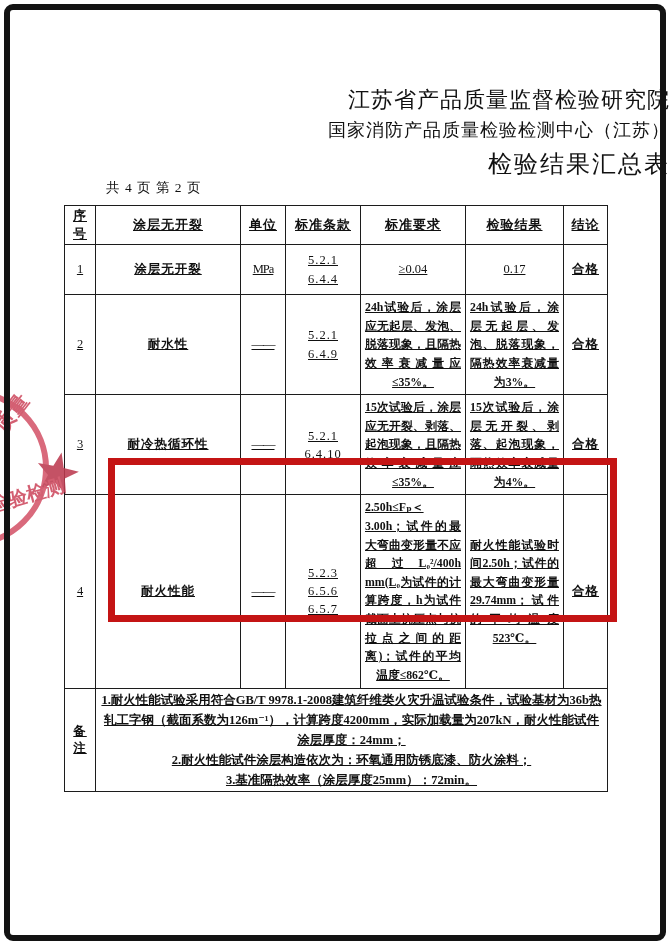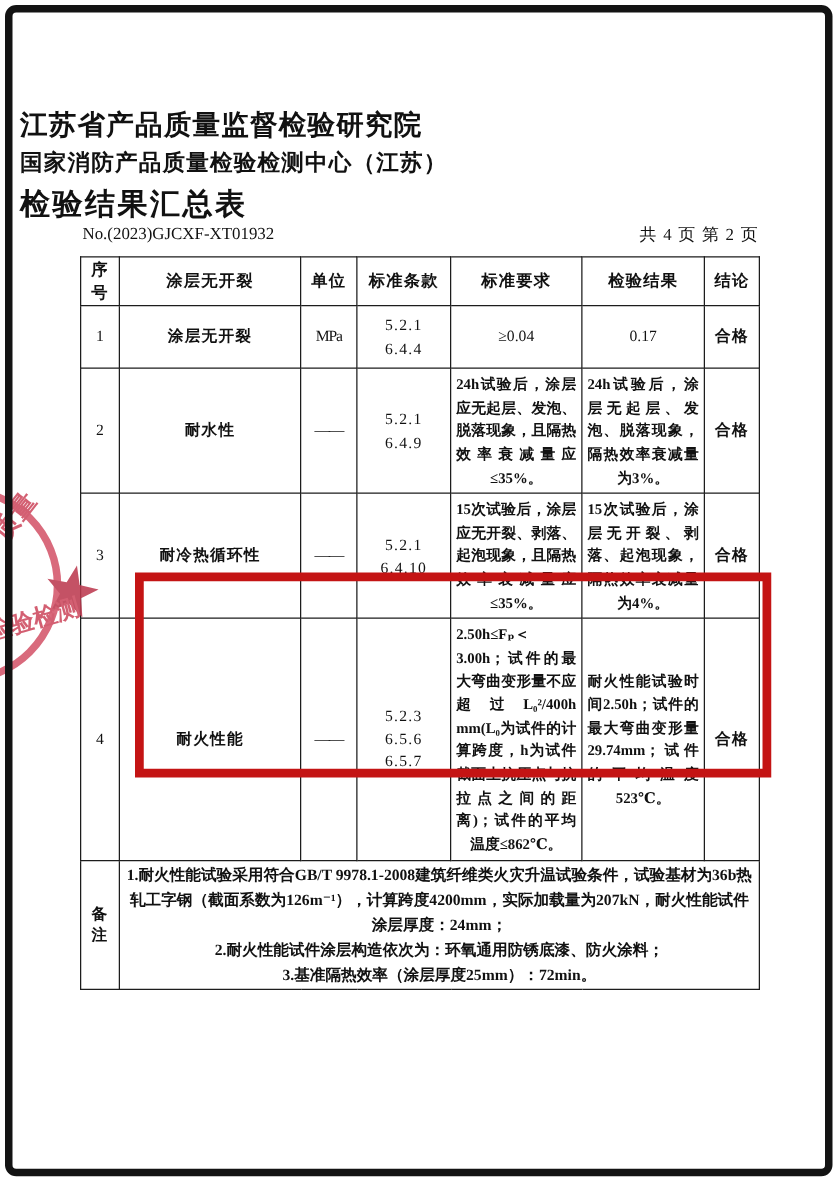--- a/index.html
+++ b/index.html
@@ -14,35 +14,35 @@
   .page-border{
     position:absolute;
     left:4px;top:4px;right:4px;bottom:4px;
     border:6px solid #131313;
     border-radius:9px;
     pointer-events:none;
     z-index:5;
   }
   .titles{
     position:absolute;top:84px;left:16px;right:0;
-    text-align:left;font-weight:bold;z-index:2;
+    text-align:right;font-weight:normal;z-index:2;
   }
   .t-line1{font-size:22px;line-height:31px;letter-spacing:1px;}
   .t-line2{font-size:18px;line-height:31px;letter-spacing:1px;}
   .t-doc{font-size:24px;line-height:30px;margin-top:3px;letter-spacing:2px;}
   .meta{
     position:absolute;top:179px;left:66px;width:541px;
     display:flex;justify-content:space-between;
     font-size:13.5px;z-index:2;
   }
   .meta .pageinfo{letter-spacing:1px;margin-left:40px;}
   table.results{
     position:absolute;top:205px;left:64px;
     width:543px;border-collapse:collapse;table-layout:fixed;
-    z-index:2;background:transparent;
+    z-index:2;background:transparent;text-decoration:underline;
   }
   table.results th,table.results td{
     border:1.5px solid #1c1c1c;
     padding:1px 2px;
     text-align:center;vertical-align:middle;
     font-size:12.5px;
     overflow:hidden;
   }
   table.results thead tr{height:30px;}
   table.results th{font-size:13px;font-weight:700;letter-spacing:1px;}
@@ -93,21 +93,20 @@
     <text x="-8" y="130" transform="rotate(-16 -8 130)" font-size="19" font-weight="bold" fill="#ce4a5f">检验检测</text>
   </svg>
 
   <div class="titles">
     <div class="t-line1">江苏省产品质量监督检验研究院</div>
     <div class="t-line2">国家消防产品质量检验检测中心（江苏）</div>
     <div class="t-doc">检验结果汇总表</div>
   </div>
 
   <div class="meta">
-    <span class="repno">No.(2023)GJCXF-XT01932</span>
     <span class="pageinfo">共 4 页 第 2 页</span>
   </div>
 
   <table class="results">
     <colgroup>
       <col style="width:31px">
         <col style="width:145px">
         <col style="width:45px">
       <col style="width:75px">
         <col style="width:105px">

